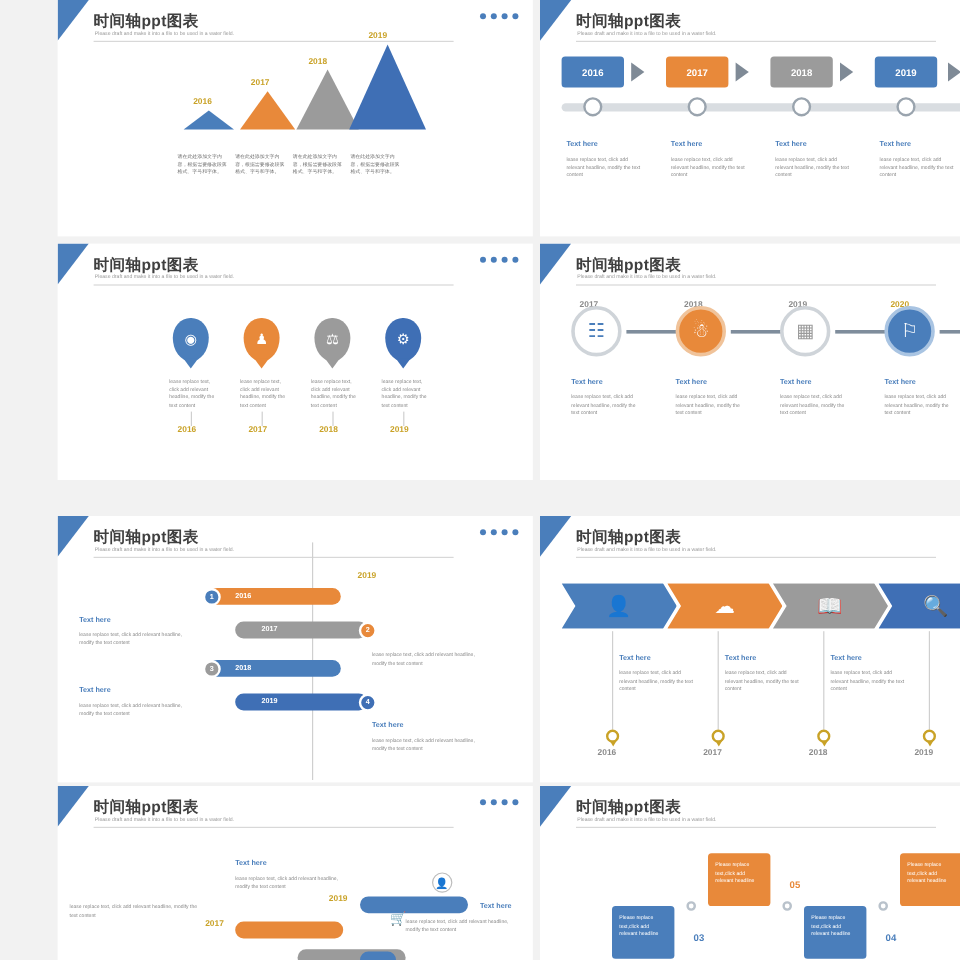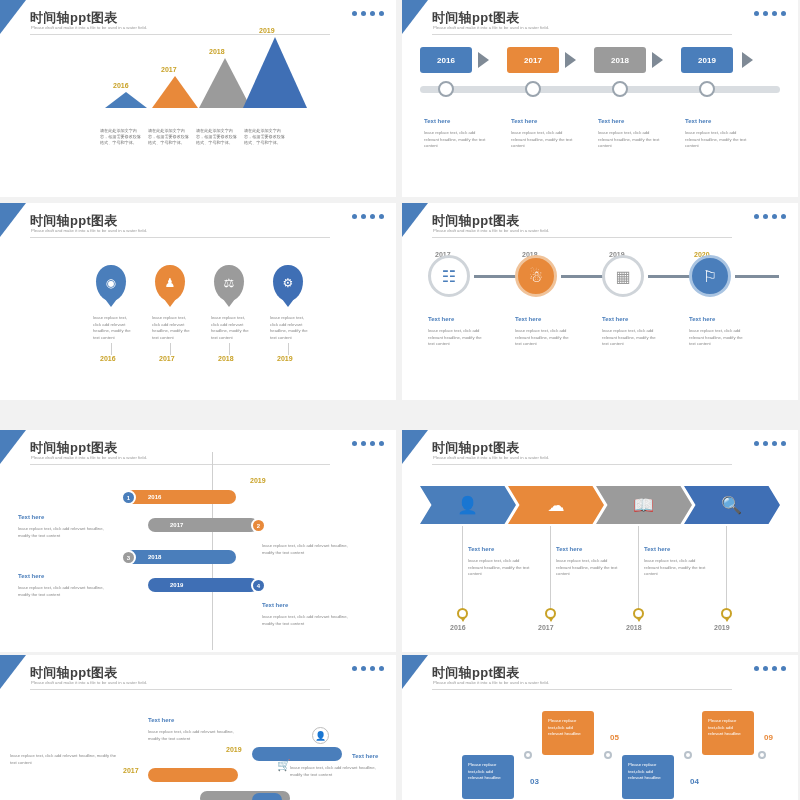--- a/index.html
+++ b/index.html
@@ -13,20 +13,21 @@
   .sheet {
     position: relative;
     width: 800px; height: 800px;
     background: #f2f2f2;
   }
   .slide {
     position: absolute;
     width: 396px; height: 197px;
     background: #ffffff;
     overflow: hidden;
+    margin-left: 48px;
   }
   
   .s1 { left: 0px;   top: 0px; }
   .s2 { left: 402px; top: 0px; }
   .s3 { left: 0px;   top: 203px; }
   .s4 { left: 402px; top: 203px; }
   .s5 { left: 0px;   top: 430px; }
   .s6 { left: 402px; top: 430px; }
   .s7 { left: 0px;   top: 655px; }
   .s8 { left: 402px; top: 655px; }

